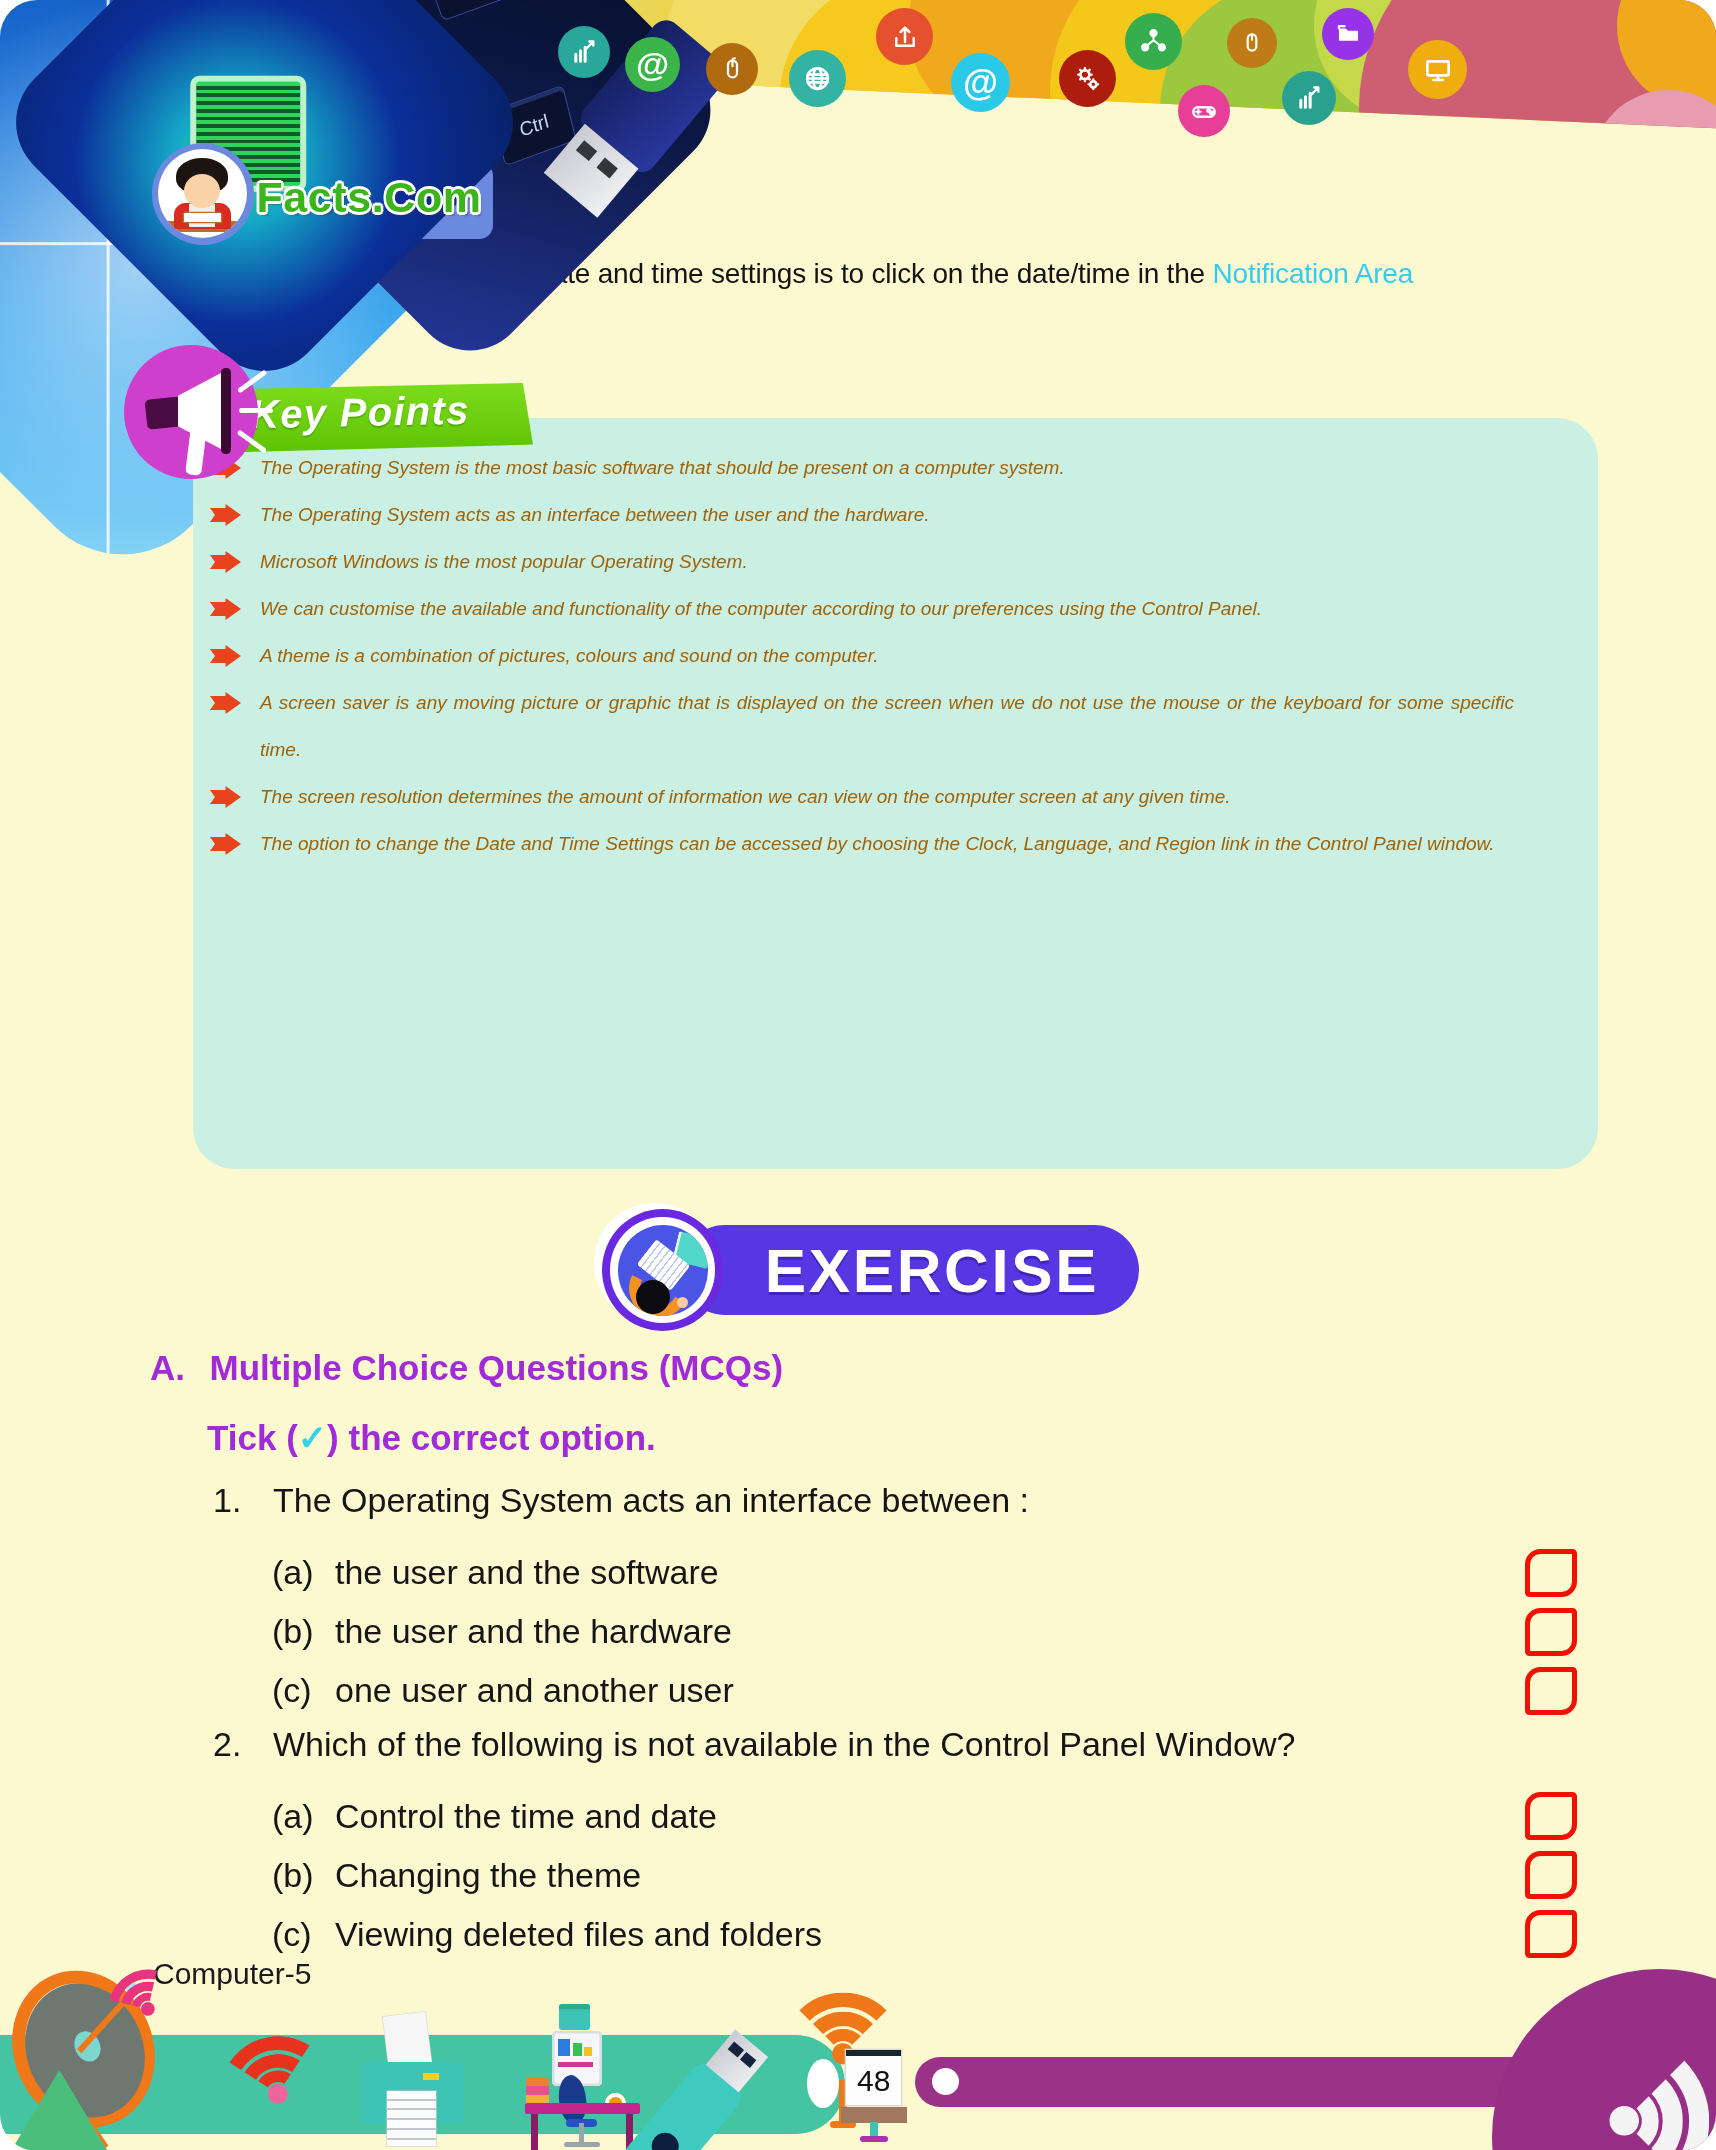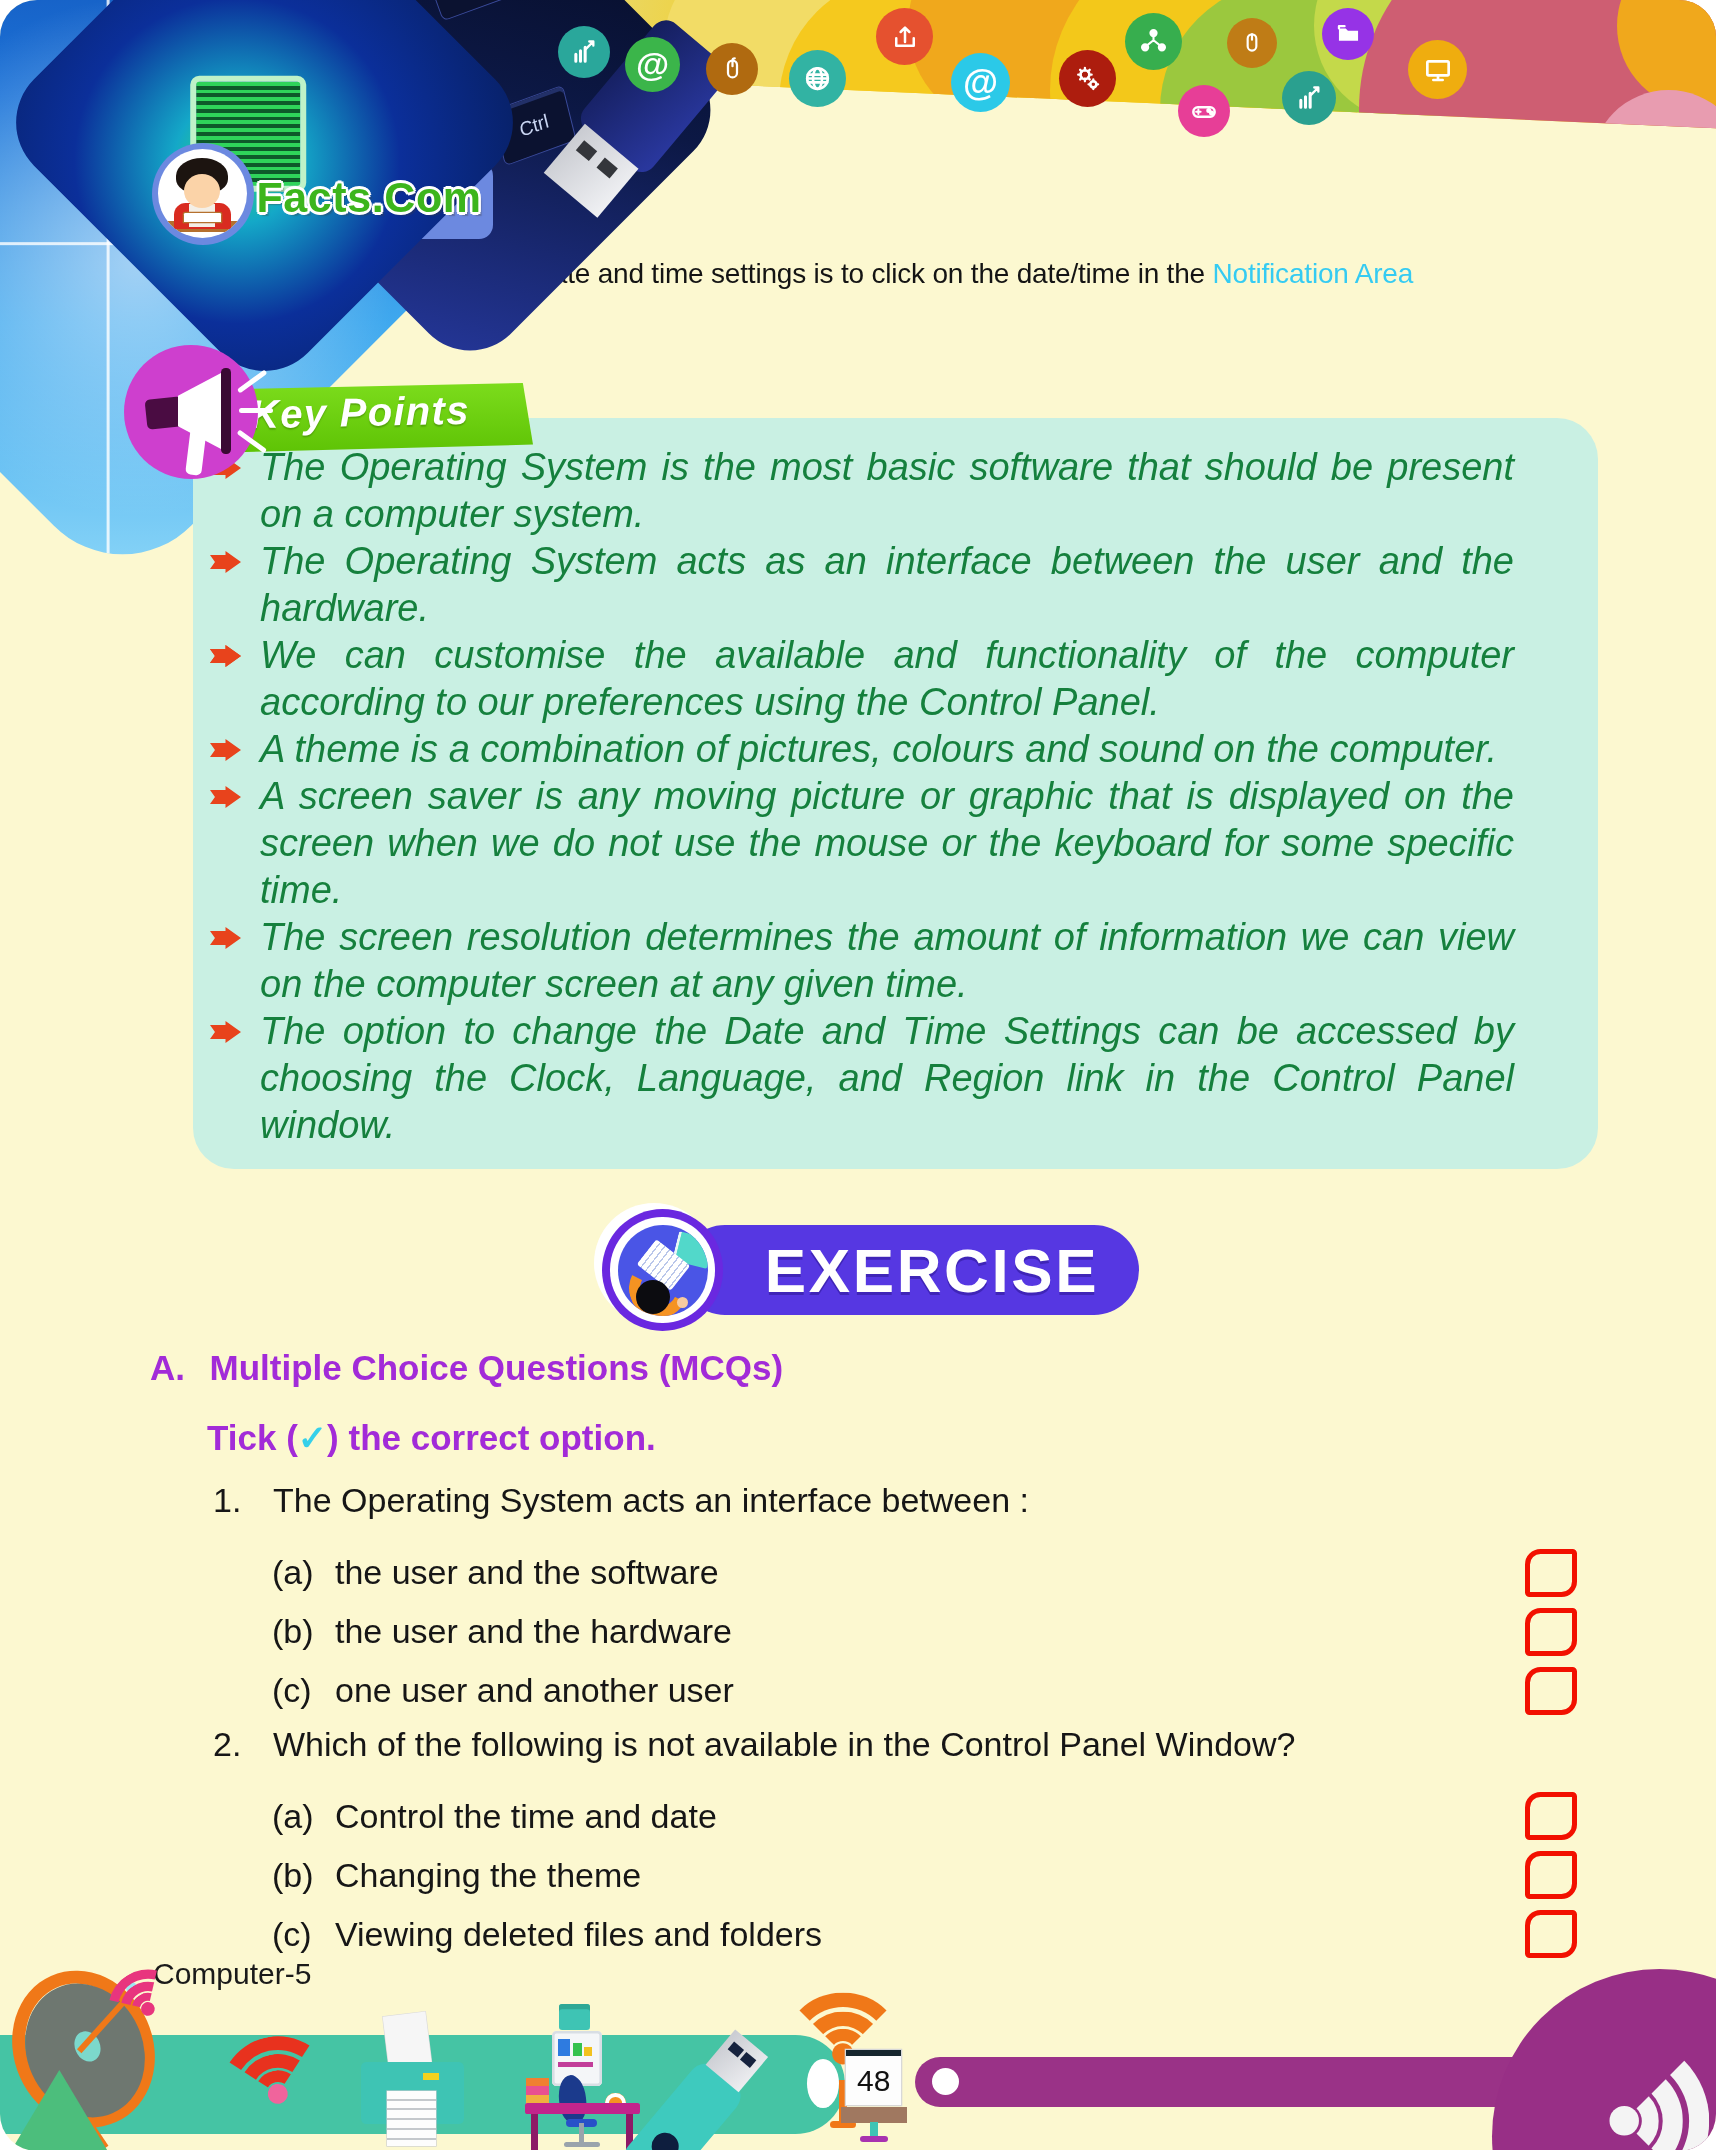--- a/index.html
+++ b/index.html
@@ -83,22 +83,22 @@
   .mega-handle { position:absolute; left:22px; top:53px; width:37px; height:30px; background:#4A0C42; border-radius:5.2px; transform:rotate(-6deg); }
   .mega-cone { position:absolute; left:54px; top:28px; width:43px; height:76px; background:#fff;
     clip-path:polygon(0 30%,100% 0,100% 100%,0 70%); }
   .mega-bar { position:absolute; left:97px; top:23px; width:9.7px; height:86px; background:#3A0A34; border-radius:4.5px; }
   .mega-stand { position:absolute; left:64px; top:82px; width:16px; height:48px; background:#fff; border-radius:5.2px; transform:rotate(7deg); }
   .mega-line { position:absolute; background:#fff; width:34px; height:4.5px; border-radius:2.6px; }
 
   .kp-box { position:absolute; left:193px; top:418px; width:1405px; height:751px;
     background:#C9F0E3; border-radius:41px; z-index:5; }
   .kp-list { list-style:none; padding:26px 84px 0 0; }
-  .kp-list li { position:relative; padding-left:67px; font-size:38px; font-style:italic;
-    line-height:47px; color:#15803d; text-align:justify; }
+  .kp-list li { position:relative; padding-left:67px; font-size:19px; font-style:italic;
+    line-height:47px; color:#a16207; text-align:justify; }
   .kp-arrow { position:absolute; left:17px; top:13px; width:31px; height:22px; background:#E8431C;
     clip-path:polygon(0 18%,50% 18%,50% 0,100% 50%,50% 100%,50% 82%,0 82%,16% 50%); }
 
   
   .ex-bar { position:absolute; left:680px; top:1225px; width:459px; height:90px; background:#5637E2;
     border-radius:45px; z-index:2; display:flex; align-items:center; justify-content:center; }
   .ex-text { color:#fff; font-size:62px; font-weight:bold; letter-spacing:2.6px; padding-left:45px;
     text-shadow:0 2.6px 0 rgba(30,10,120,.4); }
   .ex-badge { position:absolute; left:602px; top:1209px; width:121px; height:122px; z-index:3; }
   .ex-swoosh { position:absolute; left:-7.7px; top:-6.4px; width:120px; height:120px; border-radius:50%; background:#fff; }
@@ -346,21 +346,21 @@
 
   <div class="facts-note">
     <span>A quicker way to change the date and time settings is to click on the date/time in the </span><span class="cyan">Notification Area</span><br>
     <span>on the </span><span class="cyan">Taskbar</span><span>.</span>
   </div>
 
   <div class="kp-box">
     <ul class="kp-list">
       <li><span class="kp-arrow"></span><span>The Operating System is the most basic software that should be present on a computer system.</span></li>
       <li><span class="kp-arrow"></span><span>The Operating System acts as an interface between the user and the hardware.</span></li>
-      <li><span class="kp-arrow"></span></li>
+      <li><span class="kp-arrow"></span><span>Microsoft Windows is the most popular Operating System.</span></li>
       <li><span class="kp-arrow"></span><span>We can customise the available and functionality of the computer according to our preferences using the Control Panel.</span></li>
       <li><span class="kp-arrow"></span><span>A theme is a combination of pictures, colours and sound on the computer.</span></li>
       <li><span class="kp-arrow"></span><span>A screen saver is any moving picture or graphic that is displayed on the screen when we do not use the mouse or the keyboard for some specific time.</span></li>
       <li><span class="kp-arrow"></span><span>The screen resolution determines the amount of information we can view on the computer screen at any given time.</span></li>
       <li><span class="kp-arrow"></span><span>The option to change the Date and Time Settings can be accessed by choosing the Clock, Language, and Region link in the Control Panel window.</span></li>
     </ul>
   </div>
   <div class="kp-banner"></div>
   <div class="kp-title">Key Points</div>
 

